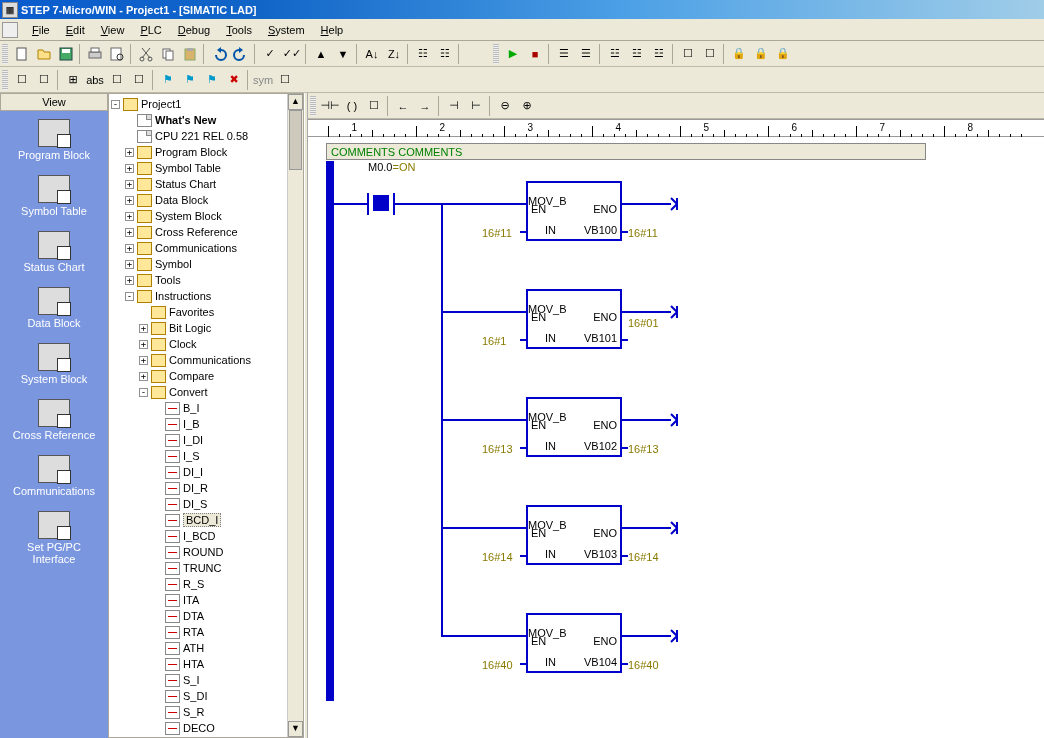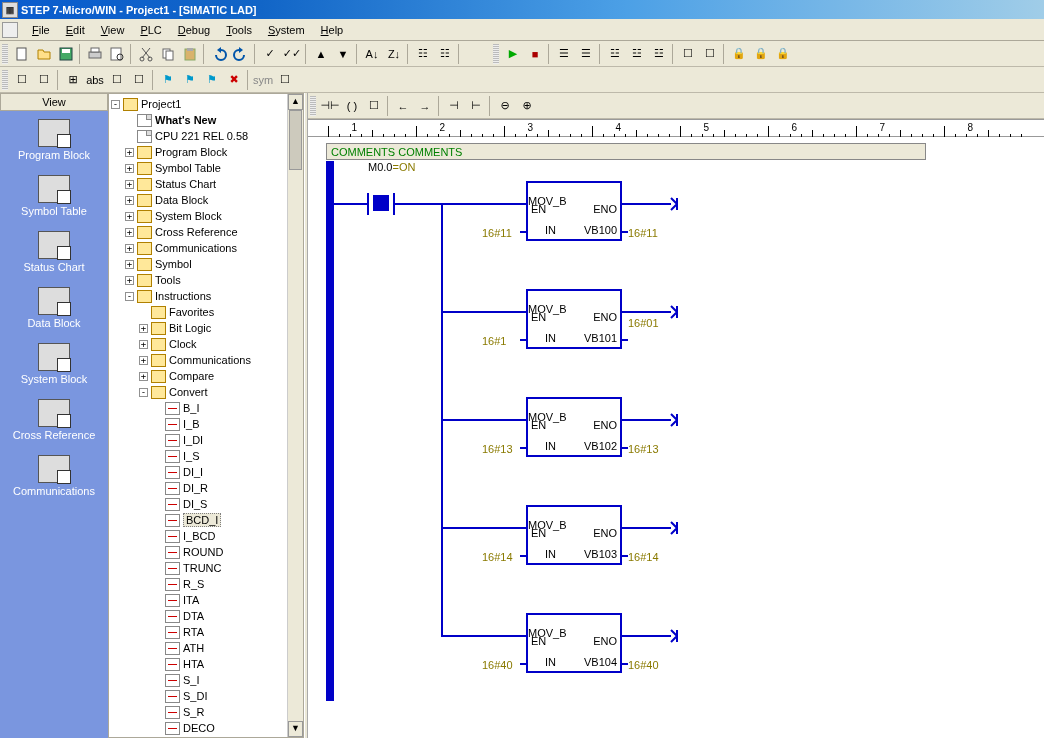--- a/index.html
+++ b/index.html
@@ -277,20 +277,24 @@
           <div class="v-icon"></div>
           <span>System Block</span>
         </div>
         <div class="view-item">
           <div class="v-icon"></div>
           <span>Cross Reference</span>
         </div>
         <div class="view-item">
           <div class="v-icon"></div>
           <span>Communications</span>
+        </div>
+        <div class="view-item">
+          <div class="v-icon"></div>
+          <span>Set PG/PC<br>Interface</span>
         </div>
       </div>
   </div>
 
   <div class="tree-panel">
     <div class="tree" id="tree">
         <div class="tree-node ">
           <span class="exp">-</span>
           <span class="t-icon "></span>
           <span class="tree-label">Project1</span>

